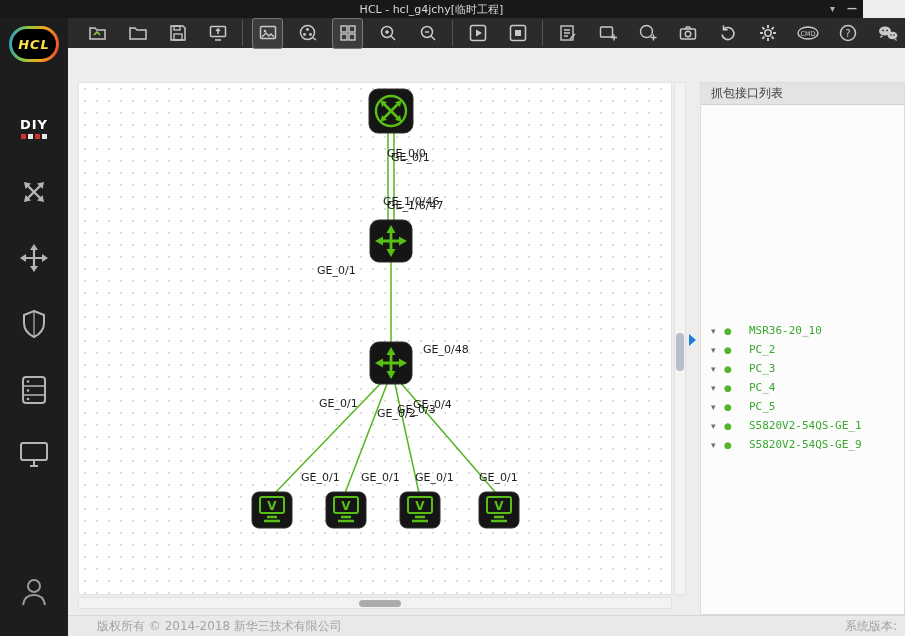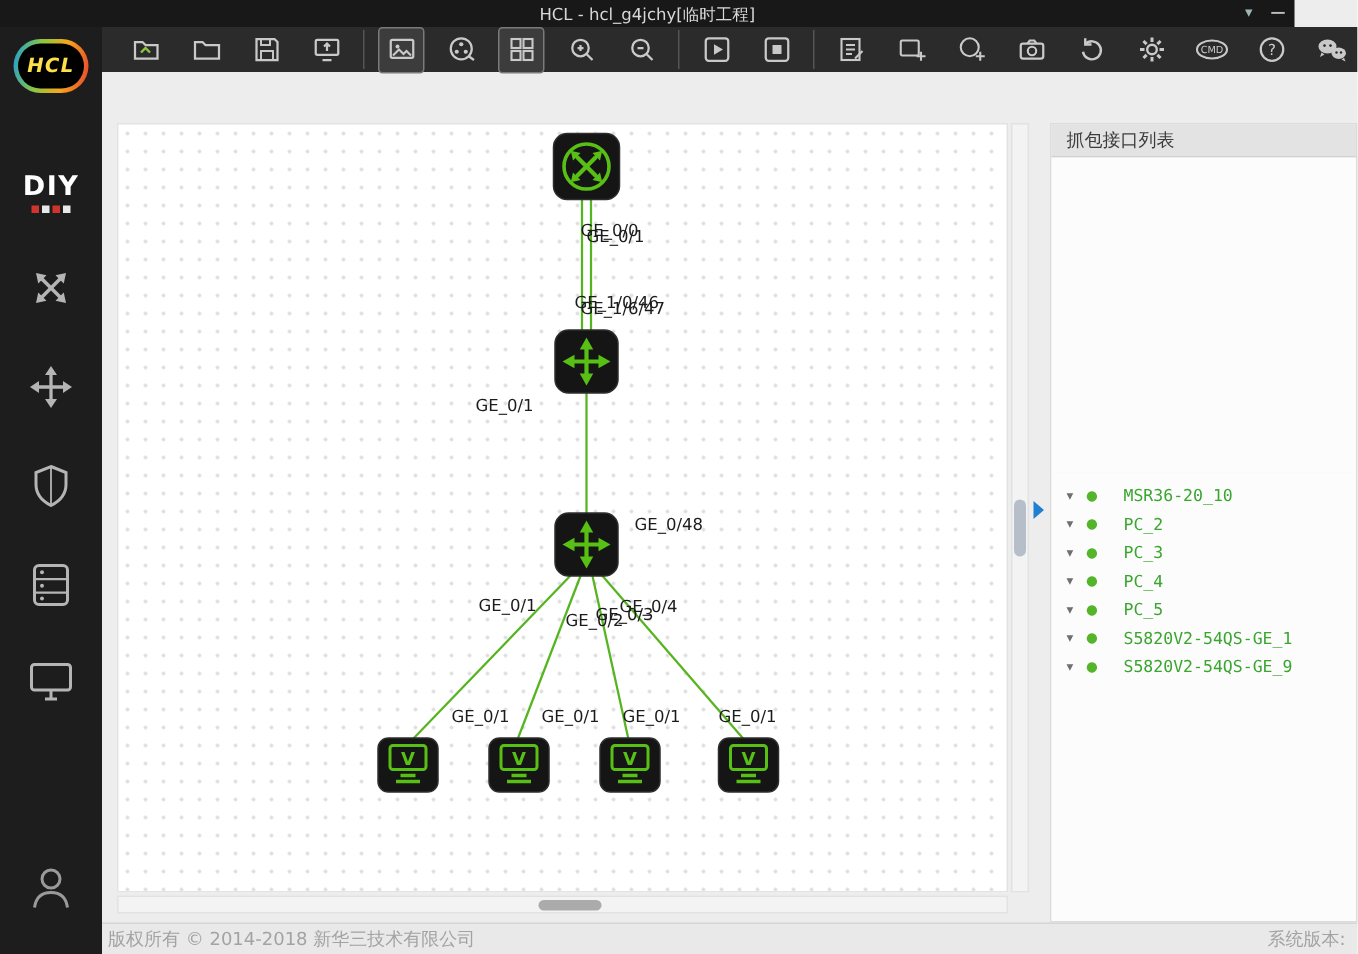--- a/index.html
+++ b/index.html
@@ -15,21 +15,21 @@
   .win-btn.minus { color:#c0c0c0; font-weight:bold; }
 
   
   .sidebar { position:absolute; top:18px; left:0; width:68px; height:618px; background:#1d1d1d; z-index:20; }
   .logo-ring { position:absolute; top:8px; left:9px; width:50px; height:36px; border-radius:18px; padding:3px;
                background:linear-gradient(100deg,#1e9cd7 0%,#8dc63f 35%,#f5a81c 65%,#e8432e 100%); }
   .logo-inner { width:100%; height:100%; border-radius:15px; background:#000; color:#fde047; font-weight:bold;
                 font-style:italic; font-size:13px; display:flex; align-items:center; justify-content:center; letter-spacing:1px; }
   .side-item { position:absolute; left:0; width:68px; height:44px; display:flex; flex-direction:column;
                align-items:center; justify-content:center; cursor:pointer; }
-  .diy-text { color:#fff; font-weight:bold; font-size:18px; letter-spacing:1px; }
+  .diy-text { color:#fff; font-weight:bold; font-size:13px; letter-spacing:1px; }
   .diy-dots { display:flex; gap:2px; margin-top:2px; }
   .diy-dots span { width:5px; height:5px; }
   .diy-dots .r { background:#d0342c; } .diy-dots .w { background:#e8e8e8; }
 
   
   .toolbar { position:absolute; top:18px; left:68px; width:837px; height:30px; background:#2b2b2b;
              display:flex; align-items:center; padding-left:14px; gap:9px; z-index:10; }
   .tbtn { width:31px; height:31px; display:flex; align-items:center; justify-content:center;
           border-radius:3px; border:1px solid transparent; cursor:pointer; flex:0 0 auto; }
   .tbtn.active { background:#3c3c3c; border-color:#7a7a7a; }
@@ -66,21 +66,21 @@
   .capture-body { height:210px; background:#fcfcfc; flex:0 0 auto; }
   .tree { flex:1; background:#fcfcfc; padding-top:6px; overflow:hidden; }
   .tree-row { height:19px; display:flex; align-items:center; padding-left:10px; cursor:pointer; }
   .tw { color:#6f6f6f; font-size:9px; width:13px; }
   .dot { color:#54b42a; font-size:9px; width:13px; }
   .tlabel { font-family:"DejaVu Sans Mono","Liberation Mono",monospace; font-size:11px; color:#3aa62e;margin-left:12px; }
 
   
   .statusbar { position:absolute; left:68px; top:615px; width:837px; height:21px; background:#e9e9e9;
                border-top:1px solid #d6d6d6; display:flex; align-items:center; justify-content:space-between;
-               padding:0 8px 0 4px; color:#a3a3a3; font-size:12px; white-space:nowrap; }
+               padding:0 8px 0 29px; color:#a3a3a3; font-size:12px; white-space:nowrap; }
 </style>
 </head>
 <body>
 
 <div class="titlebar">
   <span class="title">HCL - hcl_g4jchy[临时工程]</span>
   <div class="win-controls">
     <span class="win-btn">▾</span>
     <span class="win-btn minus">—</span>
   </div>

